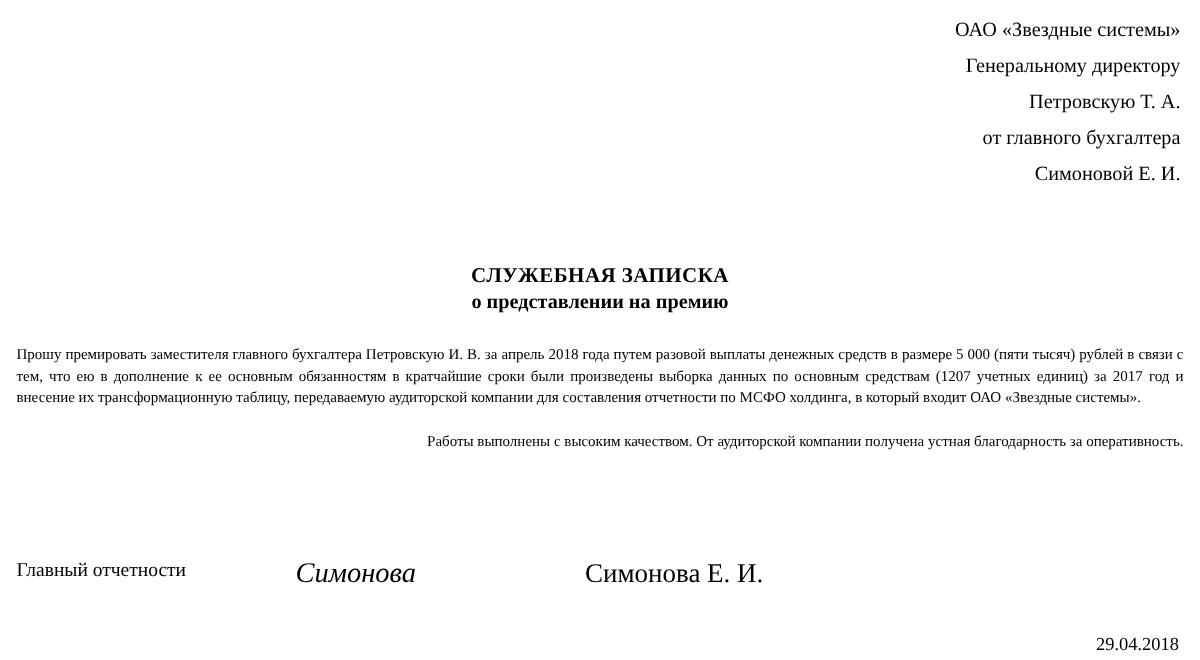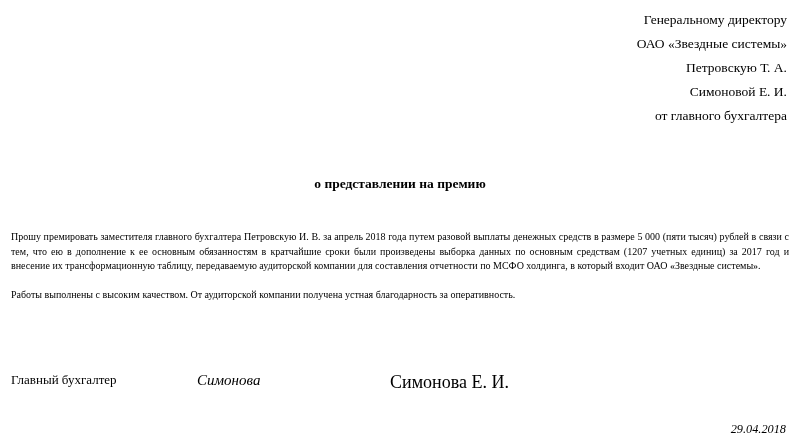--- a/index.html
+++ b/index.html
@@ -64,20 +64,21 @@
   }
   .para {
     font-size: 10px;
     line-height: 14.6px;
     text-align: justify;
     text-justify: inter-word;
     margin: 0;
   }
   .para + .para {
     margin-top: 14px;
+    text-align: right;
   }
   .para-last-nojustify {
     text-align: left;
   }
 
   
   .sign-row {
     position: absolute;
     top: 372px;
     left: 11px;
@@ -88,65 +89,65 @@
     position: absolute;
     left: 0;
     top: 0;
     font-size: 13px;
     white-space: nowrap;
   }
   .sign-scribble {
     position: absolute;
     left: 186px;
     top: 0;
-    font-size: 15px;
+    font-size: 19px;
     font-style: italic;
     white-space: nowrap;
   }
   .sign-name {
     position: absolute;
     left: 379px;
     top: 0;
     font-size: 18px;
     white-space: nowrap;
   }
 
   
   .doc-date {
     position: absolute;
     right: 14px;
     bottom: 3px;
     font-size: 12.3px;
     white-space: nowrap;
-    font-style: italic;
   }
 </style>
 </head>
 <body>
 
 <div class="page">
 
   <div class="addressee">
+    <div class="addressee-line">ОАО «Звездные системы»</div>
     <div class="addressee-line">Генеральному директору</div>
-    <div class="addressee-line">ОАО «Звездные системы»</div>
     <div class="addressee-line">Петровскую Т. А.</div>
+    <div class="addressee-line">от главного бухгалтера</div>
     <div class="addressee-line">Симоновой Е. И.</div>
-    <div class="addressee-line">от главного бухгалтера</div>
   </div>
 
   <div class="title-block">
+    <div class="doc-title">СЛУЖЕБНАЯ ЗАПИСКА</div>
     <div class="doc-subtitle">о представлении на премию</div>
   </div>
 
   <div class="body-block">
     <p class="para">Прошу премировать заместителя главного бухгалтера Петровскую И. В. за апрель 2018 года путем разовой выплаты денежных средств в размере 5 000 (пяти тысяч) рублей в связи с тем, что ею в дополнение к ее основным обязанностям в кратчайшие сроки были произведены выборка данных по основным средствам (1207 учетных единиц) за 2017 год и внесение их трансформационную таблицу, передаваемую аудиторской компании для составления отчетности по МСФО холдинга, в который входит ОАО «Звездные системы».</p>
     <p class="para para-last-nojustify">Работы выполнены с высоким качеством. От аудиторской компании получена устная благодарность за оперативность.</p>
   </div>
 
   <div class="sign-row">
-    <span class="sign-role">Главный бухгалтер</span>
+    <span class="sign-role">Главный отчетности</span>
     <span class="sign-scribble">Симонова</span>
     <span class="sign-name">Симонова Е. И.</span>
   </div>
 
   <div class="doc-date">29.04.2018</div>
 
 </div>
 
 </body></html>

